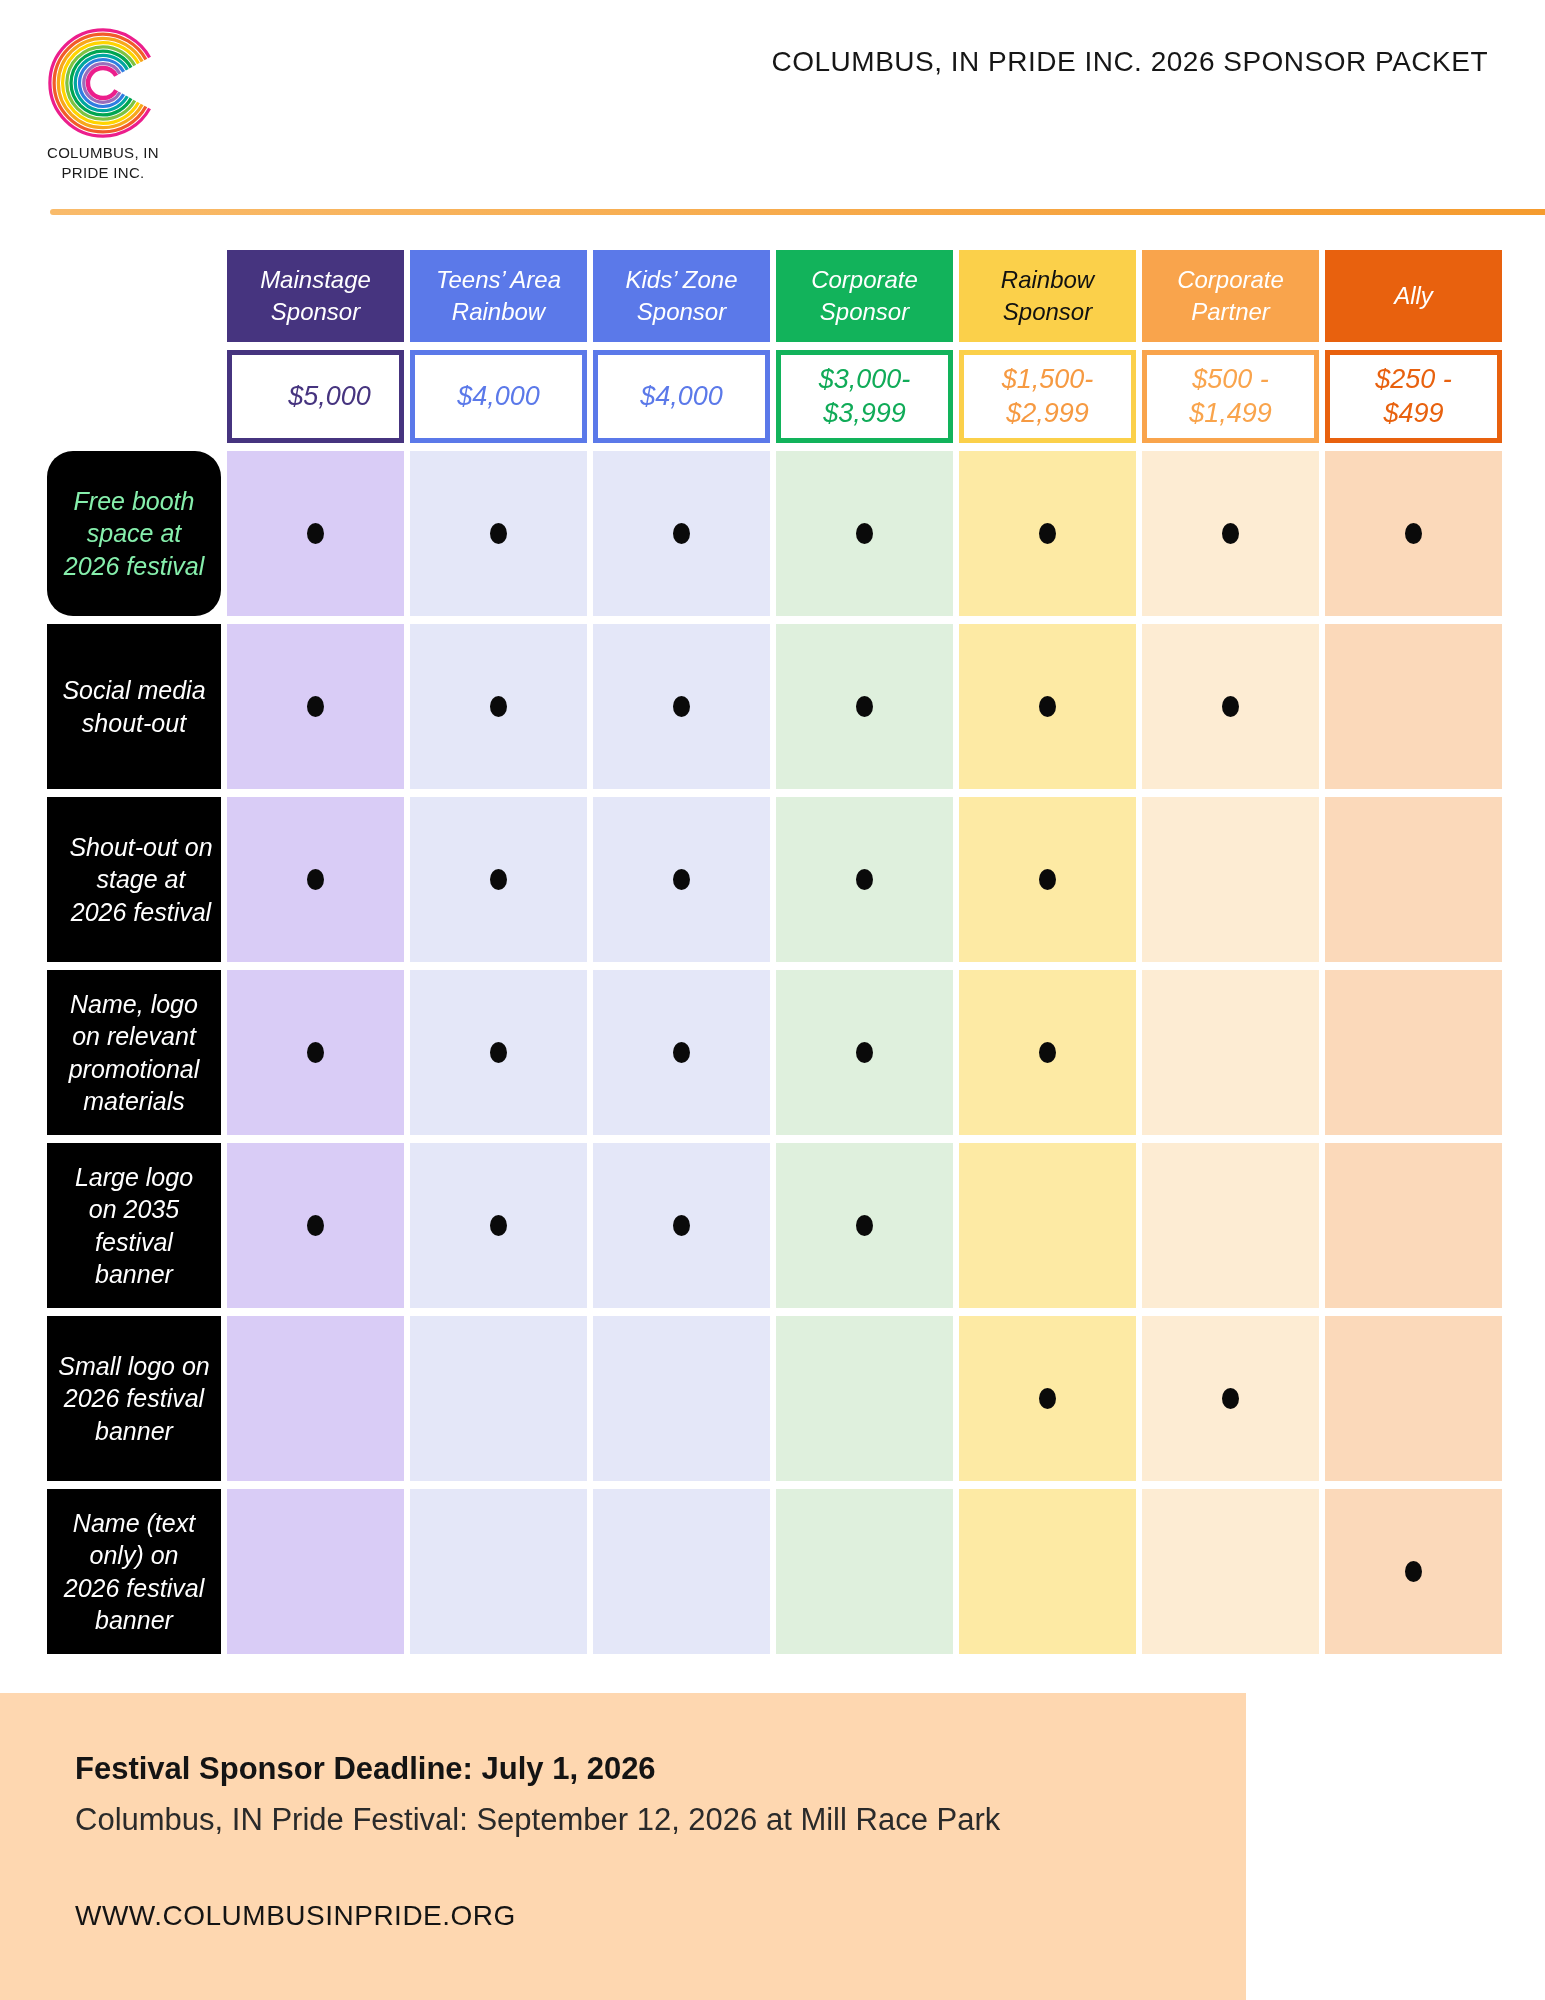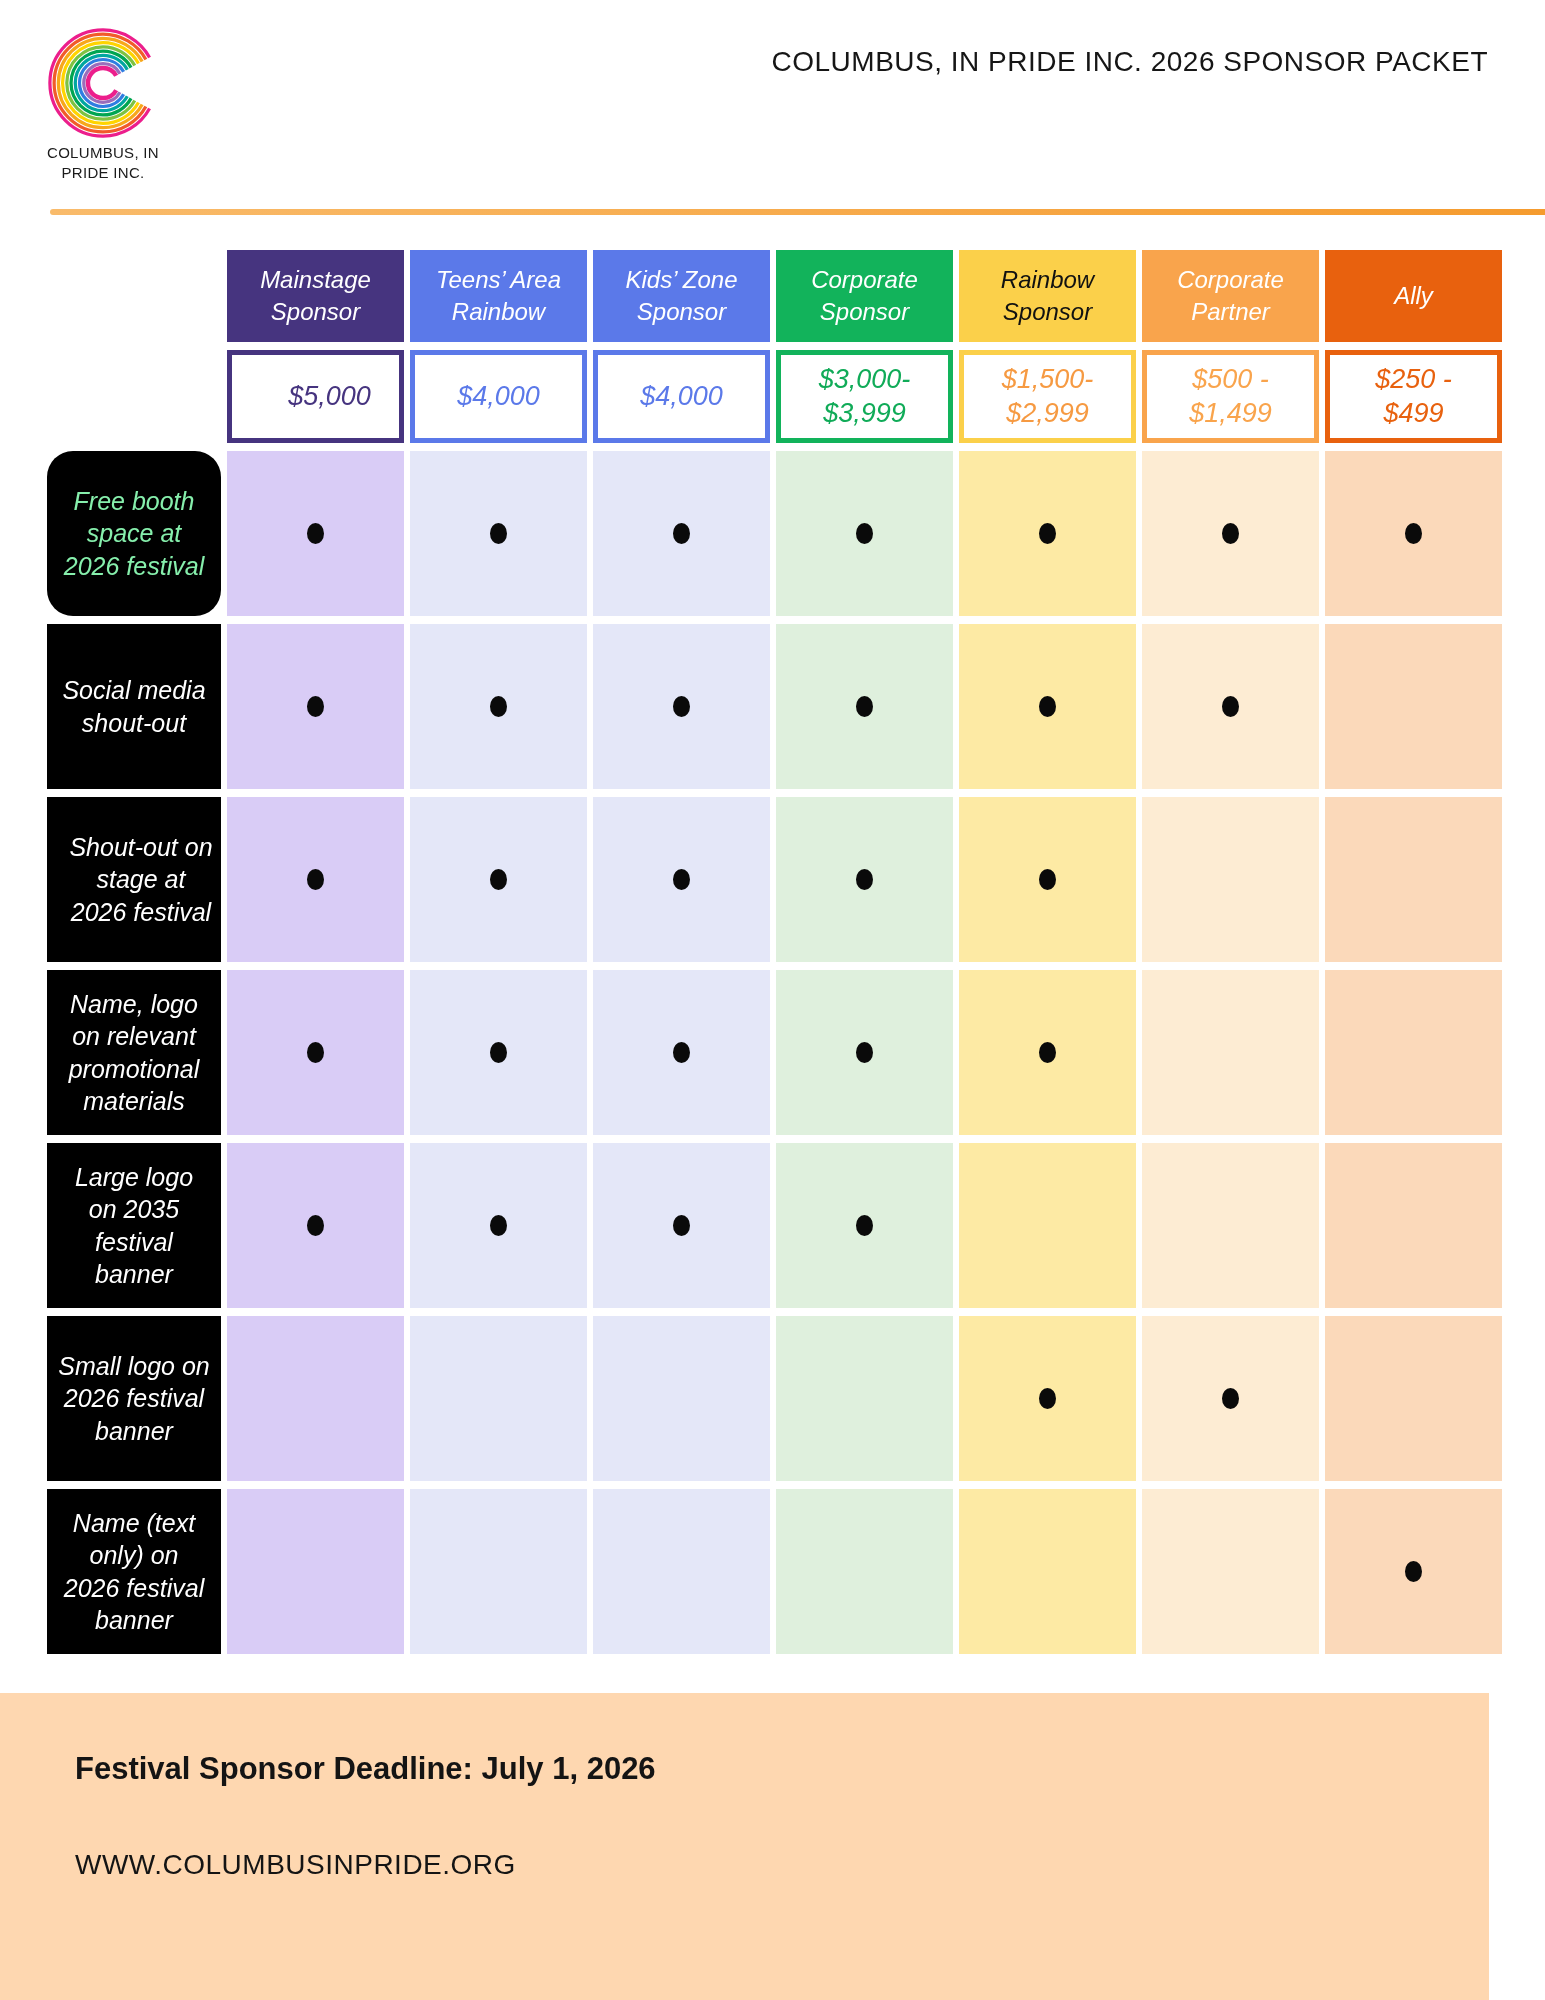--- a/index.html
+++ b/index.html
@@ -33,21 +33,21 @@
     font-size:27px;line-height:1.25;white-space:pre-line;box-sizing:border-box;border:5px solid #000;
   }
   .benefit-label{
     background:#000;color:#fff;display:flex;align-items:center;justify-content:center;
     text-align:center;font-size:25px;line-height:1.3;white-space:pre-line;padding:0 6px;box-sizing:border-box;
   }
   .benefit-cell{display:flex;align-items:center;justify-content:center;}
   .dot{width:17px;height:21px;border-radius:50%;}
   
   .footer{
-    position:absolute;left:0;top:1693px;width:1489px;height:307px;box-sizing:border-box;
+    position:absolute;left:0;top:1693px;width:1246px;height:307px;box-sizing:border-box;
     padding:58px 0 0 75px;
   }
   .footer-deadline{font-size:31px;font-weight:bold;color:#141414;}
   .footer-event{font-size:31px;color:#2a2a2a;margin-top:15px;}
   .footer-site{font-size:28px;color:#141414;margin-top:62px;letter-spacing:.5px;}
 </style>
 </head>
 <body>
 
 <div class="page">
@@ -231,16 +231,17 @@
       <div class="benefit-cell" style="background: rgb(223, 240, 221);"></div>
       <div class="benefit-cell" style="background: rgb(253, 234, 164);"></div>
       <div class="benefit-cell" style="background: rgb(253, 236, 211);"></div>
       <div class="benefit-cell" style="background: rgb(251, 217, 186);">
         <div class="dot" style="background: rgb(10, 10, 10);"></div>
       </div>
     </div>
 
   <div class="footer" style="background: rgb(254, 215, 176);">
     <div class="footer-deadline">Festival Sponsor Deadline: July 1, 2026</div>
+    <div class="footer-event">Columbus, IN Pride Festival: September 12, 2026 at Mill Race Park</div>
     <div class="footer-site">WWW.COLUMBUSINPRIDE.ORG</div>
   </div>
 
 </div>
 
 </body></html>

